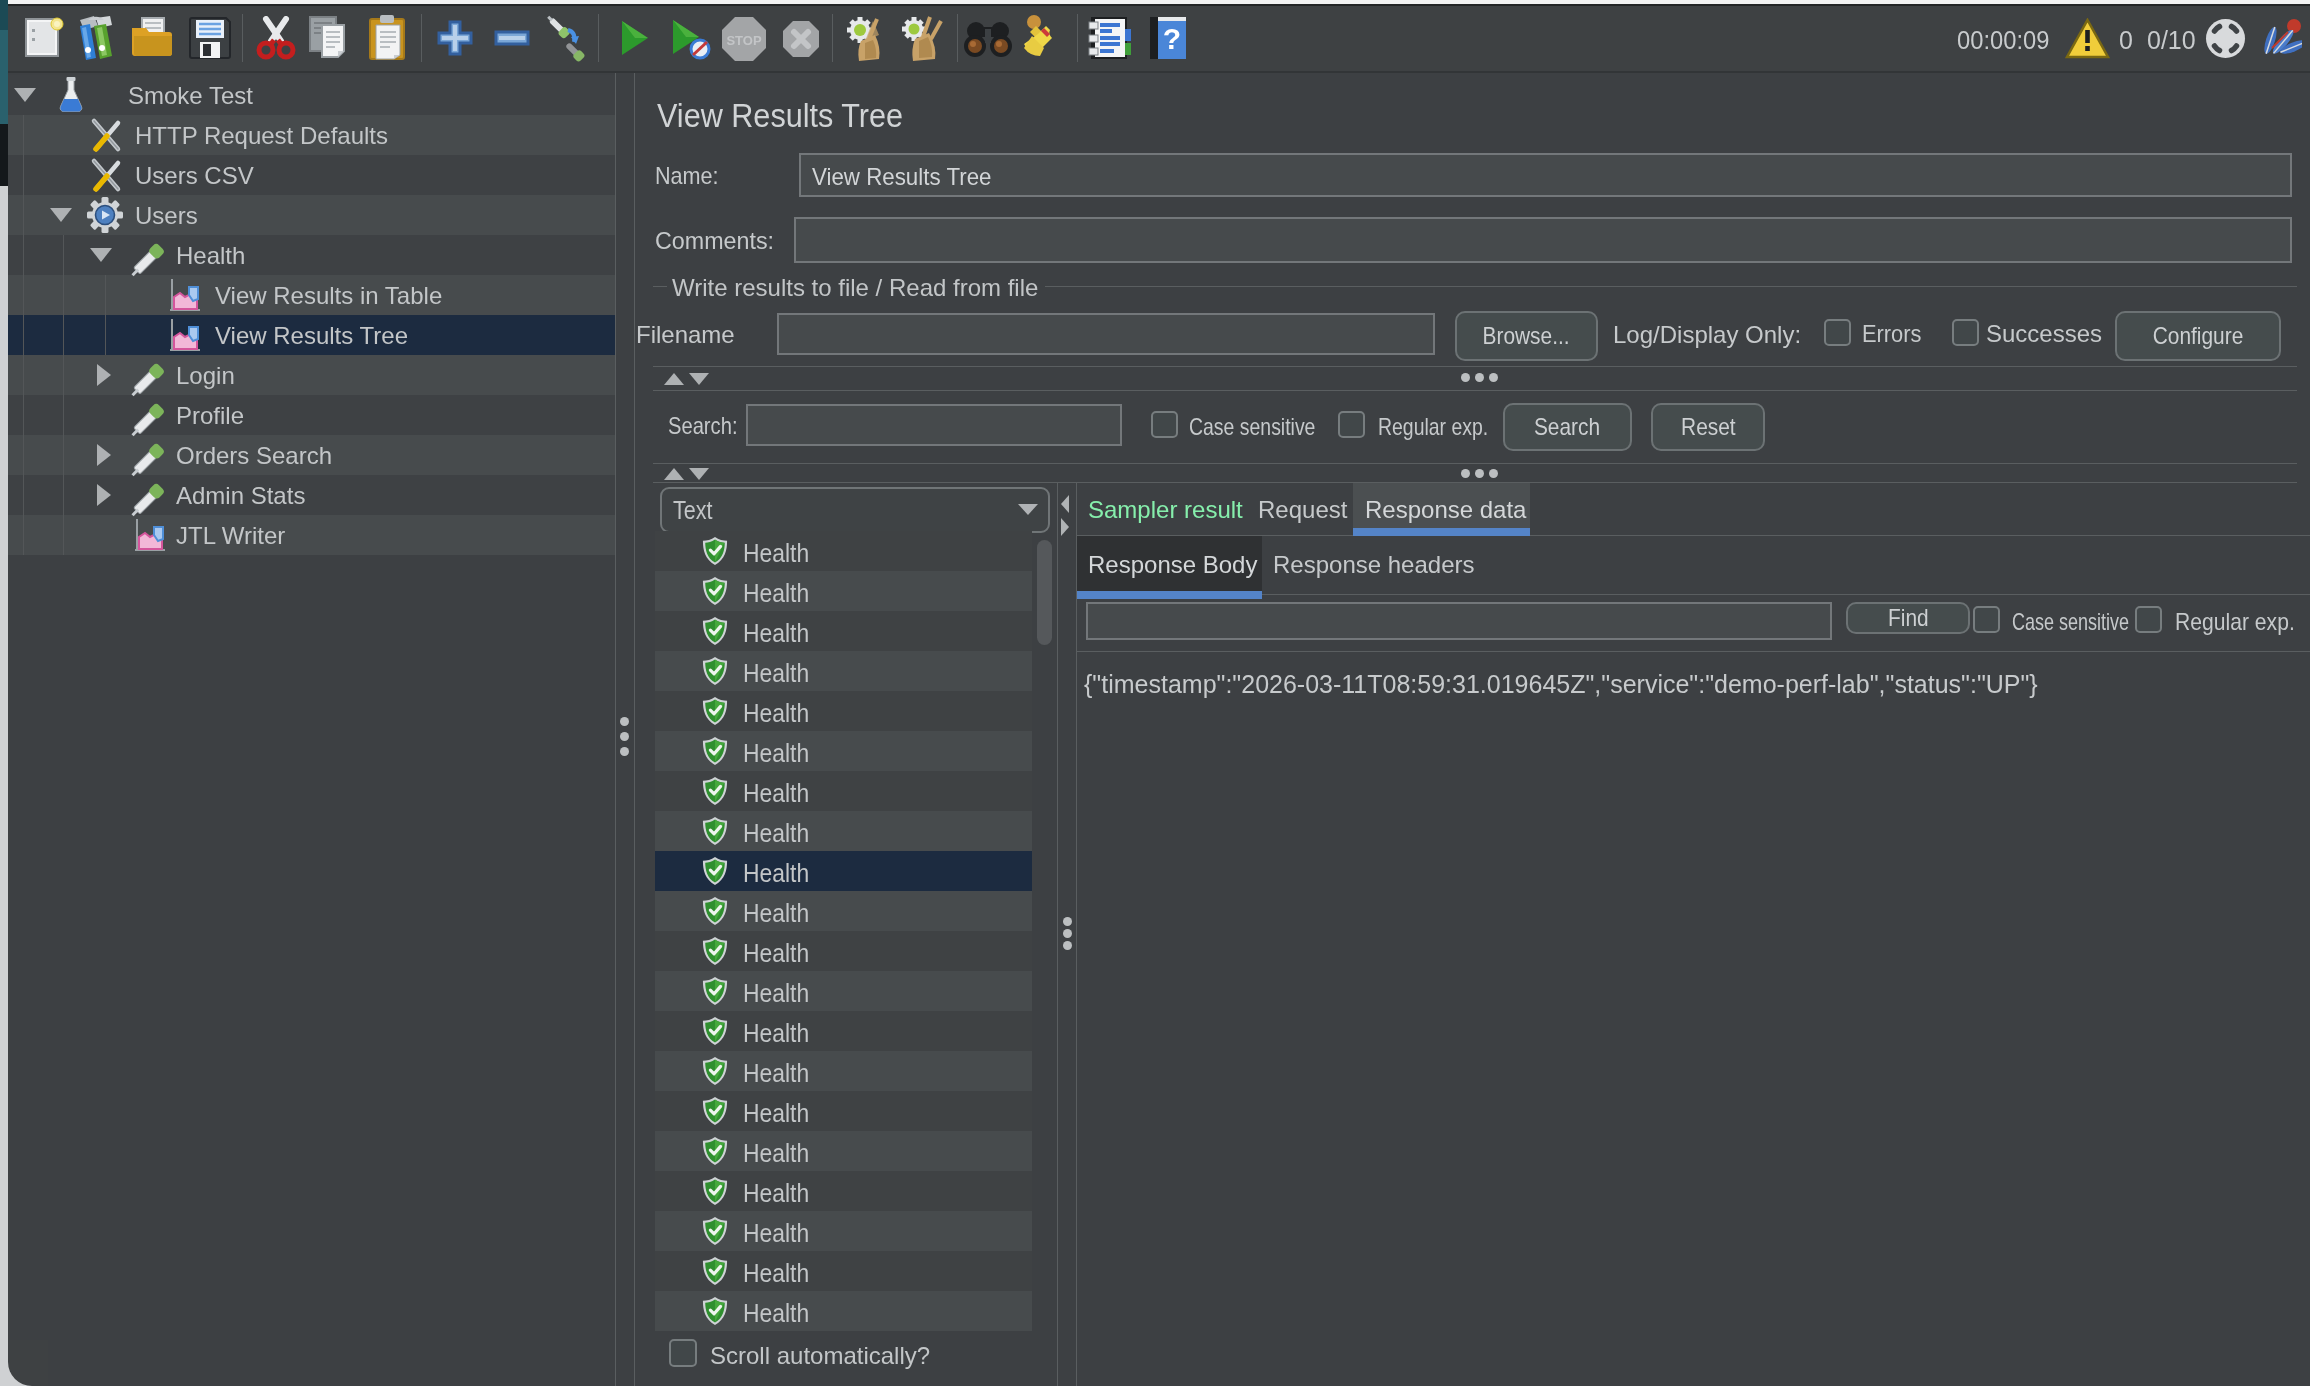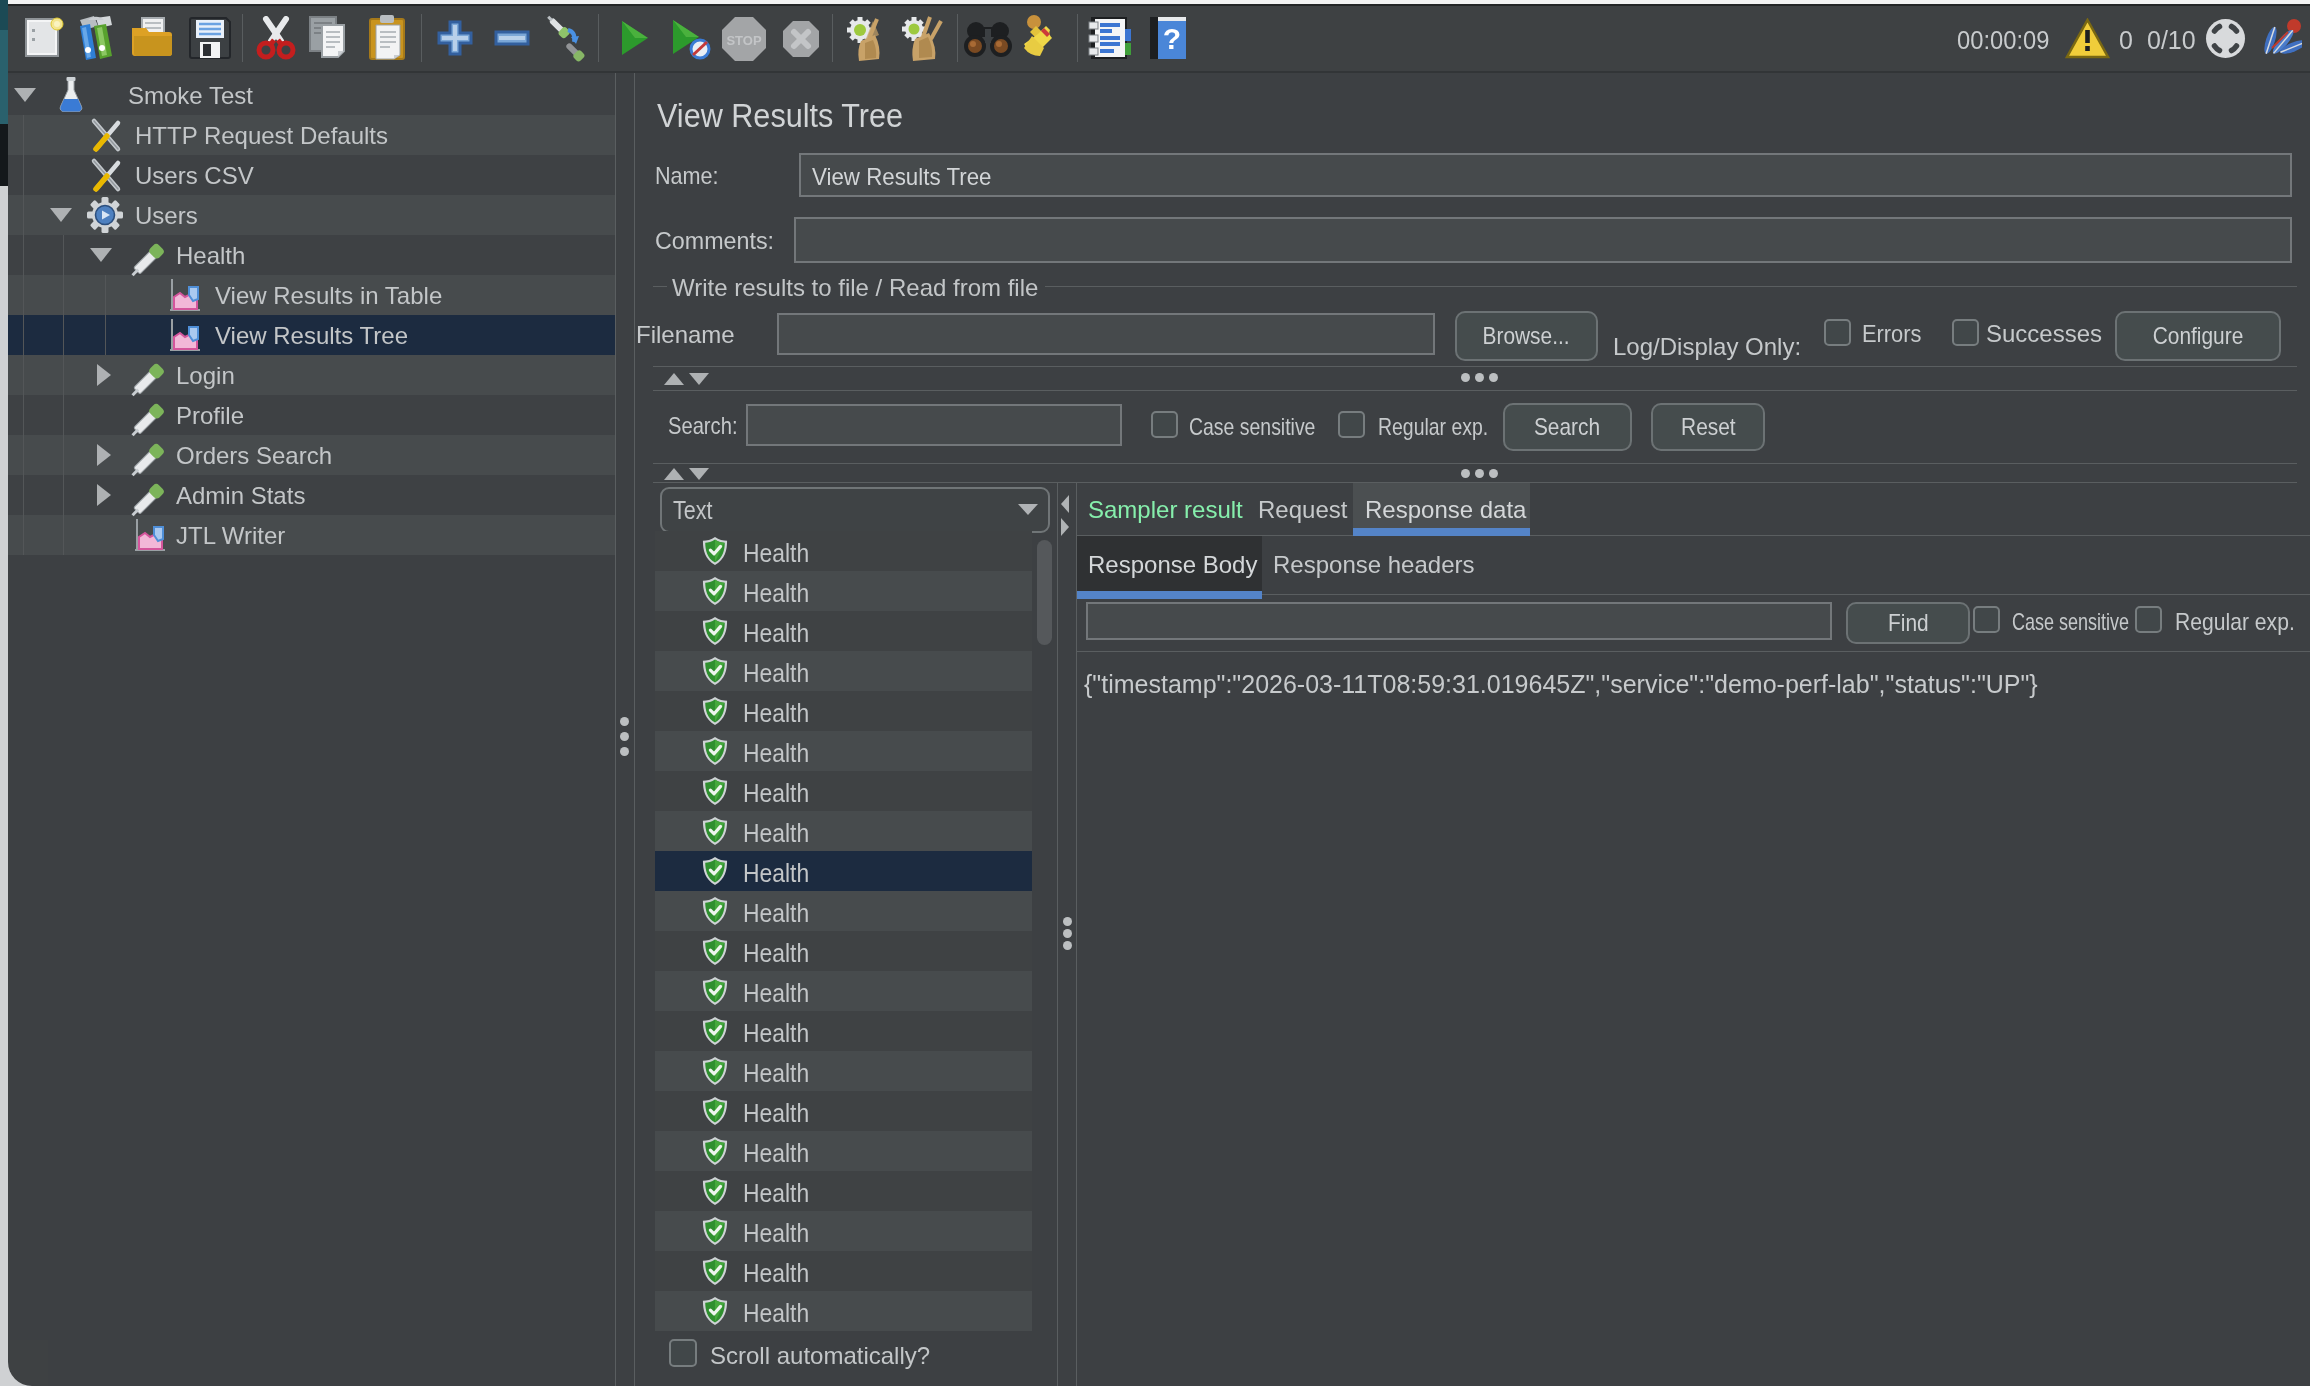--- a/index.html
+++ b/index.html
@@ -329,21 +329,21 @@
 <div class="field" style="left:794px;top:217px;width:1498px;height:46px"></div>
 
 <div class="hline" style="left:653px;top:286px;width:14px"></div>
 <div class="lbl2" style="left:672px;top:274px;color:#c2c5c7">Write results to file / Read from file</div>
 <div class="hline" style="left:1045px;top:286px;width:1252px"></div>
 <div class="lbl2" style="left:636px;top:321px">Filename</div>
 <div class="field" style="left:777px;top:313px;width:658px;height:42px"></div>
 <div class="btn" style="left:1455px;top:311px;width:143px;height:50px">
     <span>Browse...</span>
   </div>
-<div class="lbl2" style="left:1613px;top:333px">Log/Display Only:</div>
+<div class="lbl2" style="left:1613px;top:321px">Log/Display Only:</div>
 <div class="cb" style="left:1824px;top:319px"></div>
 <div class="lbl" style="left:1862px;top:320px;transform:scaleX(0.91)">Errors</div>
 <div class="cb" style="left:1952px;top:319px"></div>
 <div class="lbl2" style="left:1986px;top:320px">Successes</div>
 <div class="btn" style="left:2115px;top:311px;width:166px;height:50px">
     <span>Configure</span>
   </div>
 
 <div class="hline" style="left:653px;top:366px;width:1644px"></div>
 <div class="tri" style="left:664px;top:373px;border-left:10px solid transparent;border-right:10px solid transparent;border-bottom:12px solid #aeb1b3"></div>
@@ -427,21 +427,21 @@
 <div class="hline" style="left:1076px;top:535px;width:1234px"></div>
 <div class="ab" style="left:1353px;top:528px;width:177px;height:8px;background:#5484c8"></div>
 
 <div class="ab" style="left:1077px;top:536px;width:185px;height:55px;background:#2f3133"></div>
 <div class="rowtxt" style="left:1088px;top:551px;color:#d4d7d9">Response Body</div>
 <div class="rowtxt" style="left:1273px;top:551px;color:#c6c9cb">Response headers</div>
 <div class="ab" style="left:1077px;top:591px;width:185px;height:8px;background:#5484c8"></div>
 <div class="hline" style="left:1262px;top:594px;width:1048px"></div>
 
 <div class="field" style="left:1086px;top:602px;width:746px;height:38px"></div>
-<div class="btn" style="left:1846px;top:602px;width:124px;height:42px">
+<div class="btn" style="left:1846px;top:602px;width:124px;height:32px">
     <span>Find</span>
   </div>
 <div class="cb" style="left:1973px;top:606px"></div>
 <div class="lbl" style="left:2012px;top:608px;transform:scaleX(0.75)">Case sensitive</div>
 <div class="cb" style="left:2135px;top:606px"></div>
 <div class="lbl" style="left:2175px;top:608px;transform:scaleX(0.88)">Regular exp.</div>
 <div class="hline" style="left:1076px;top:651px;width:1234px"></div>
 
 <div class="lbl2" style="left:1084px;top:670px;font-size:25px;color:#c7cacc">{"timestamp":"2026-03-11T08:59:31.019645Z","service":"demo-perf-lab","status":"UP"}</div>
 

